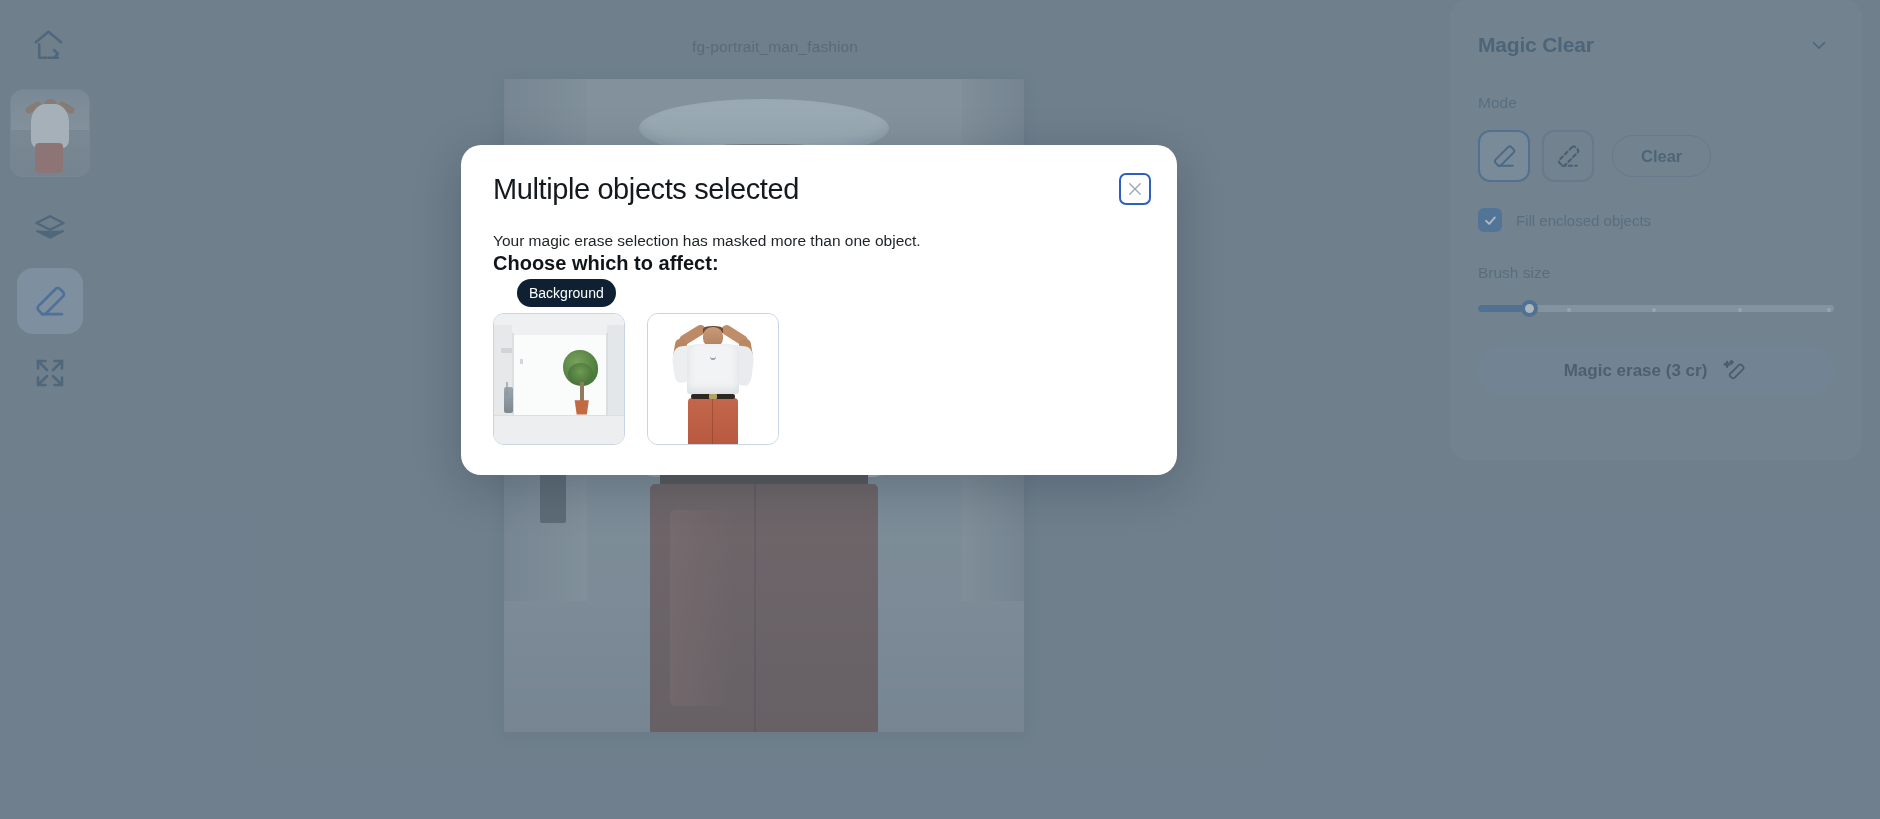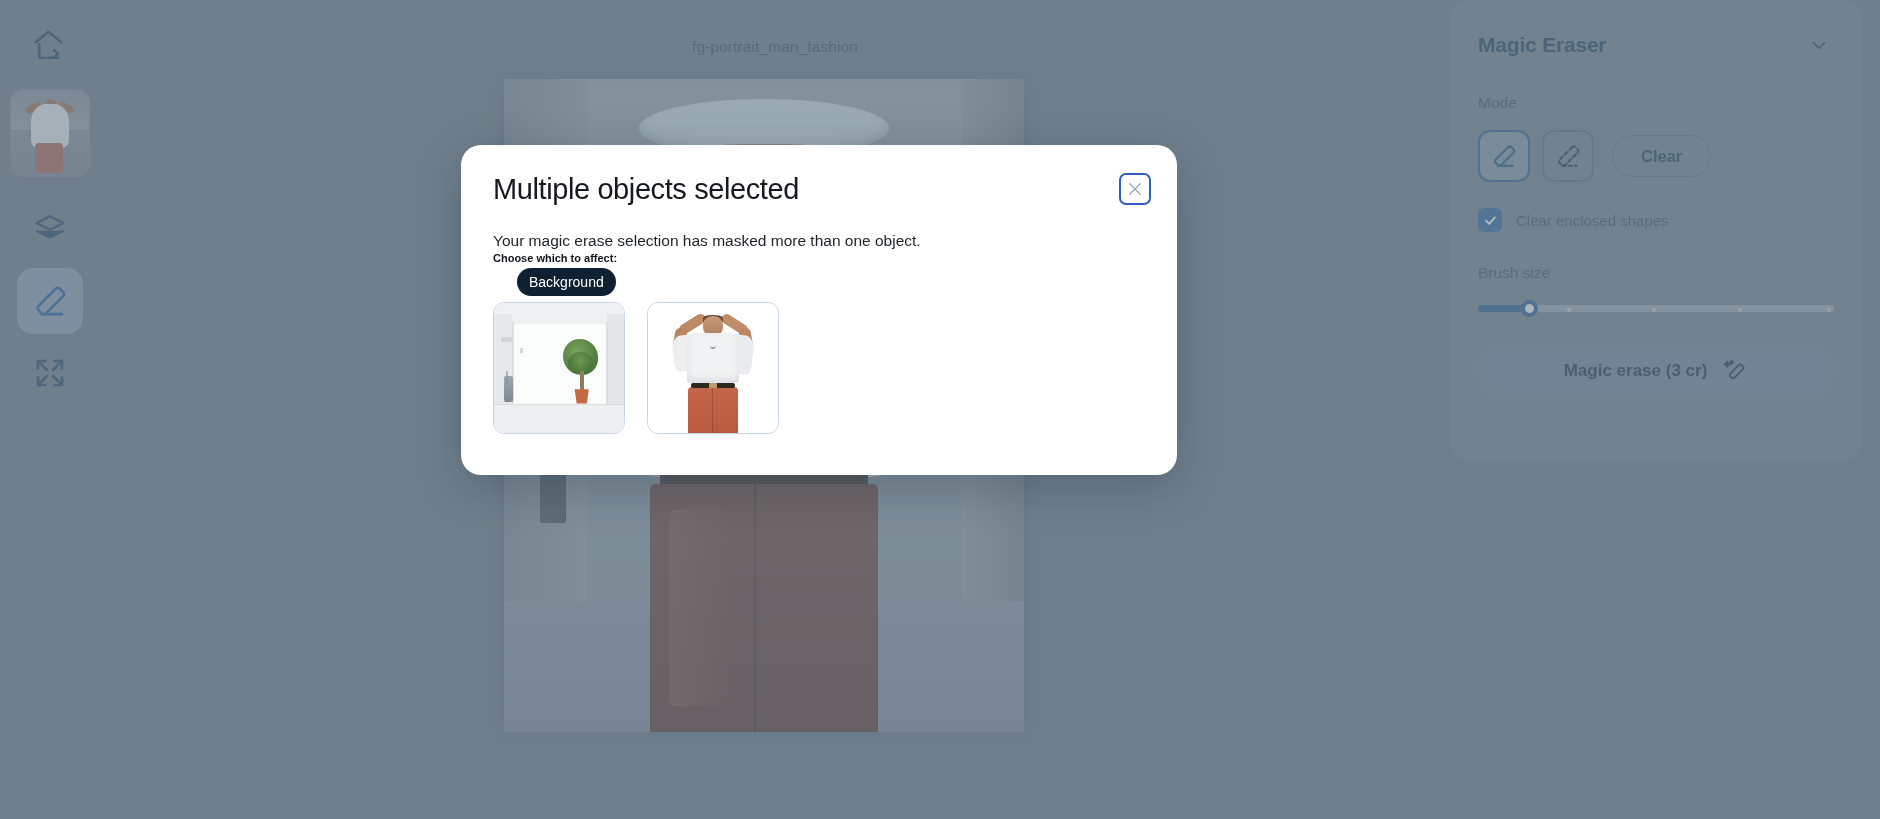--- a/index.html
+++ b/index.html
@@ -323,21 +323,21 @@
     display:flex; align-items:center; justify-content:center;
     cursor: pointer;
     background: #fff;
   }
   .modal-p {
     font-size: 15.5px;
     color: #1c2227;
     line-height: 1.45;
   }
   .modal-strong {
-    font-size: 11px;
+    font-size: 20px;
     font-weight: 700;
     color: #10151a;
     margin-bottom: 4px;
     display: block;
   }
   .tooltip {
     display:inline-block;
     background: #0e2031;
     color: #ffffff;
     font-size: 14px;
@@ -504,21 +504,21 @@
         <div class="p-pants-fold"></div>
       </div>
     </div>
   </div>
 
   <div id="backdrop"></div>
 
   <div id="right-panel">
 
     <div class="panel-head">
-      <div class="panel-title">Magic Eraser</div>
+      <div class="panel-title">Magic Clear</div>
       <div class="chev">
         <svg class="icon" width="22" height="22" viewBox="0 0 24 24" fill="none" stroke="#2a4a66" stroke-width="1.8" stroke-linecap="round" stroke-linejoin="round">
           <path d="M6 9.5 12 15.5 18 9.5"></path>
         </svg>
       </div>
     </div>
 
     <div class="panel-label">Mode</div>
 
     <div class="mode-row">
@@ -542,21 +542,21 @@
     </div>
 
     <div class="check-row">
       <div class="checkbox">
         <span>
           <svg class="icon" width="15" height="15" viewBox="0 0 24 24" fill="none" stroke="#ffffff" stroke-width="3" stroke-linecap="round" stroke-linejoin="round">
             <path d="M5 12.5 10 17.5 19 7"></path>
           </svg>
         </span>
       </div>
-      <div class="check-label">Clear enclosed shapes</div>
+      <div class="check-label">Fill enclosed objects</div>
     </div>
 
     <div class="slider-label">Brush size</div>
 
     <div class="slider-wrap">
       <div class="slider-track"></div>
       <div class="slider-fill"></div>
       <div class="tick" style="left:25%"></div>
       <div class="tick" style="left:49%"></div>
       <div class="tick" style="left:73%"></div>

